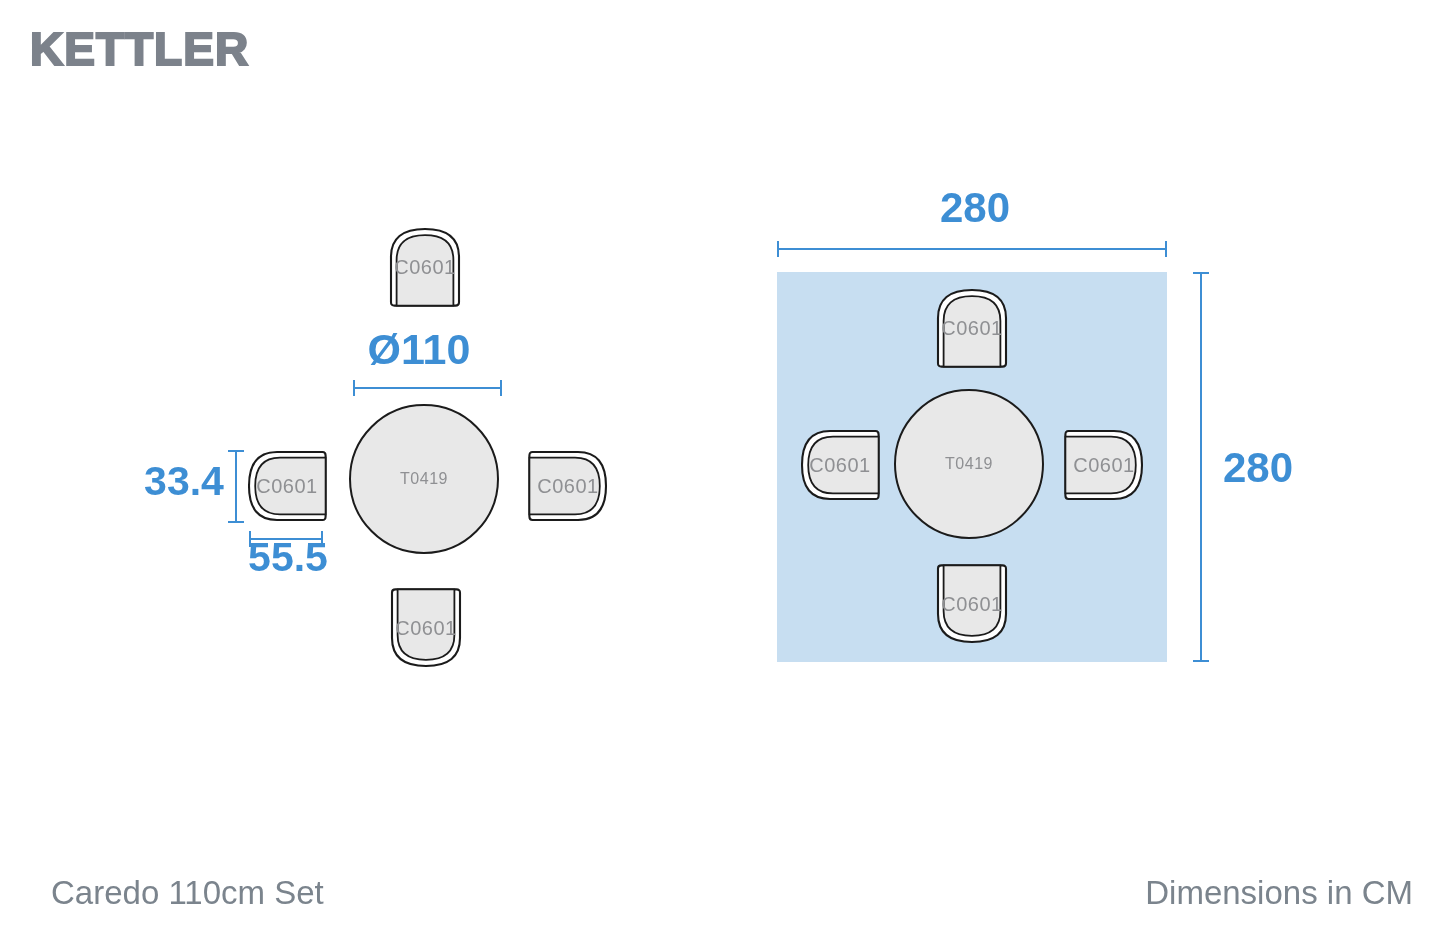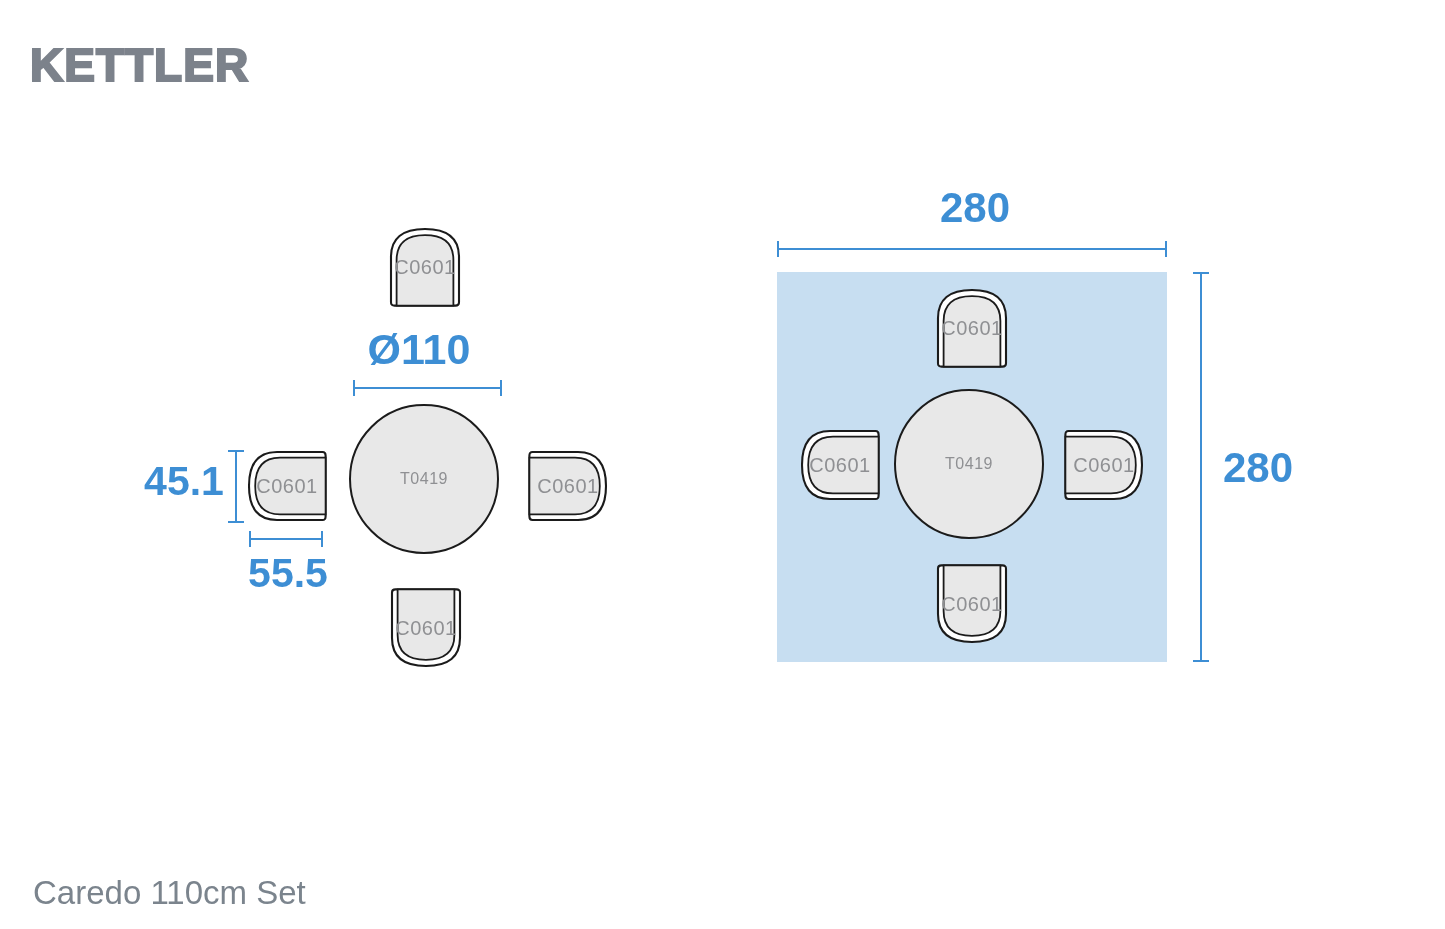--- a/index.html
+++ b/index.html
@@ -10,21 +10,21 @@
     --gray:#7b848d;
     --code:#8f9093;
   }
   *{margin:0;padding:0;box-sizing:border-box;}
   html,body{background:#fff;}
   .canvas{
     position:relative;width:1445px;height:929px;background:#ffffff;overflow:hidden;
     font-family:"Liberation Sans", sans-serif;
   }
   .logo{
-    position:absolute;left:30px;top:38px;
+    position:absolute;left:30px;top:22px;
     font-size:46px;font-weight:bold;letter-spacing:1px;color:#7c828b;
     -webkit-text-stroke:2.2px #7c828b;
   }
   .group{position:absolute;inset:0;}
   
   .chair{position:absolute;}
   .chair .chair-svg{position:absolute;left:50%;top:50%;width:72px;height:80px;margin-left:-36px;margin-top:-40px;}
   .chair.dir-left  .chair-svg{transform:rotate(-90deg);}
   .chair.dir-right .chair-svg{transform:rotate(90deg);}
   .chair.dir-down  .chair-svg{transform:rotate(180deg);}
@@ -46,49 +46,49 @@
   .dimv{position:absolute;width:16px;}
   .dimv .ln{position:absolute;top:0;bottom:0;left:7px;width:2px;background:var(--blue);}
   .dimv .tk{position:absolute;left:0;width:16px;height:2px;background:var(--blue);}
   .dimv .tk.a{top:0;}.dimv .tk.b{bottom:0;}
   .dimlabel{
     position:absolute;color:var(--blue);font-weight:bold;text-align:center;
     font-size:42px;line-height:1.05;width:200px;
   }
   .dimlabel.big{font-size:43px;}
   .footer-text{
-    position:absolute;top:874px;font-size:33px;color:var(--gray);
+    position:absolute;top:874px;font-size:33px;color:var(--gray);margin-left:18px;
   }
   .footer-text.left{left:33px;}
   .footer-text.right{right:32px;}
 </style>
 </head>
 <body>
 
 <div class="canvas">
 
   <div class="logo">KETTLER</div>
 
   <div class="group">
 
     <div class="dimlabel big" style="left:319px;top:327px;">Ø110</div>
     <div class="dimh" style="left:353px;top:380px;width:149px;">
       <i class="tk a"></i>
       <i class="ln"></i>
       <i class="tk b"></i>
     </div>
 
-    <div class="dimlabel" style="left:74px;width:220px;top:460px;font-size:41px;">45.1</div>
+    <div class="dimlabel" style="left:74px;width:220px;top:460px;font-size:41px;">33.4</div>
     <div class="dimv" style="left:228px;top:450px;height:73px;">
       <i class="tk a"></i>
       <i class="ln"></i>
       <i class="tk b"></i>
     </div>
 
-    <div class="dimlabel" style="left:178px;width:220px;top:552px;font-size:41px;">55.5</div>
+    <div class="dimlabel" style="left:178px;width:220px;top:536px;font-size:41px;">55.5</div>
     <div class="dimh" style="left:249px;top:531px;width:74px;">
       <i class="tk a"></i>
       <i class="ln"></i>
       <i class="tk b"></i>
     </div>
 
     <div class="table-circle" style="left:349px;top:404px;">
       <span class="code">T0419</span>
     </div>
 
@@ -168,14 +168,15 @@
     <div class="chair dir-down" style="left:936px;top:564px;width:72px;height:80px;">
         <svg class="chair-svg" viewBox="0 0 72 80">
           <path d="M2 75.5 V30 Q2 2 36 2 Q70 2 70 30 V75.5 Q70 78.6 66.5 78.6 H5.5 Q2 78.6 2 75.5 Z" fill="#ffffff" stroke="#1b1b1b" stroke-width="2.1"></path>
           <path d="M7.6 78.6 V33 Q7.6 8.2 36 8.2 Q64.4 8.2 64.4 33 V78.6 Z" fill="#e8e8e8" stroke="#1b1b1b" stroke-width="1.8"></path>
         </svg>
       <span class="code">C0601</span>
     </div>
   </div>
 
   <div class="footer-text left">Caredo 110cm Set</div>
+  <div class="footer-text right">Dimensions in CM</div>
 
 </div>
 
 </body></html>

